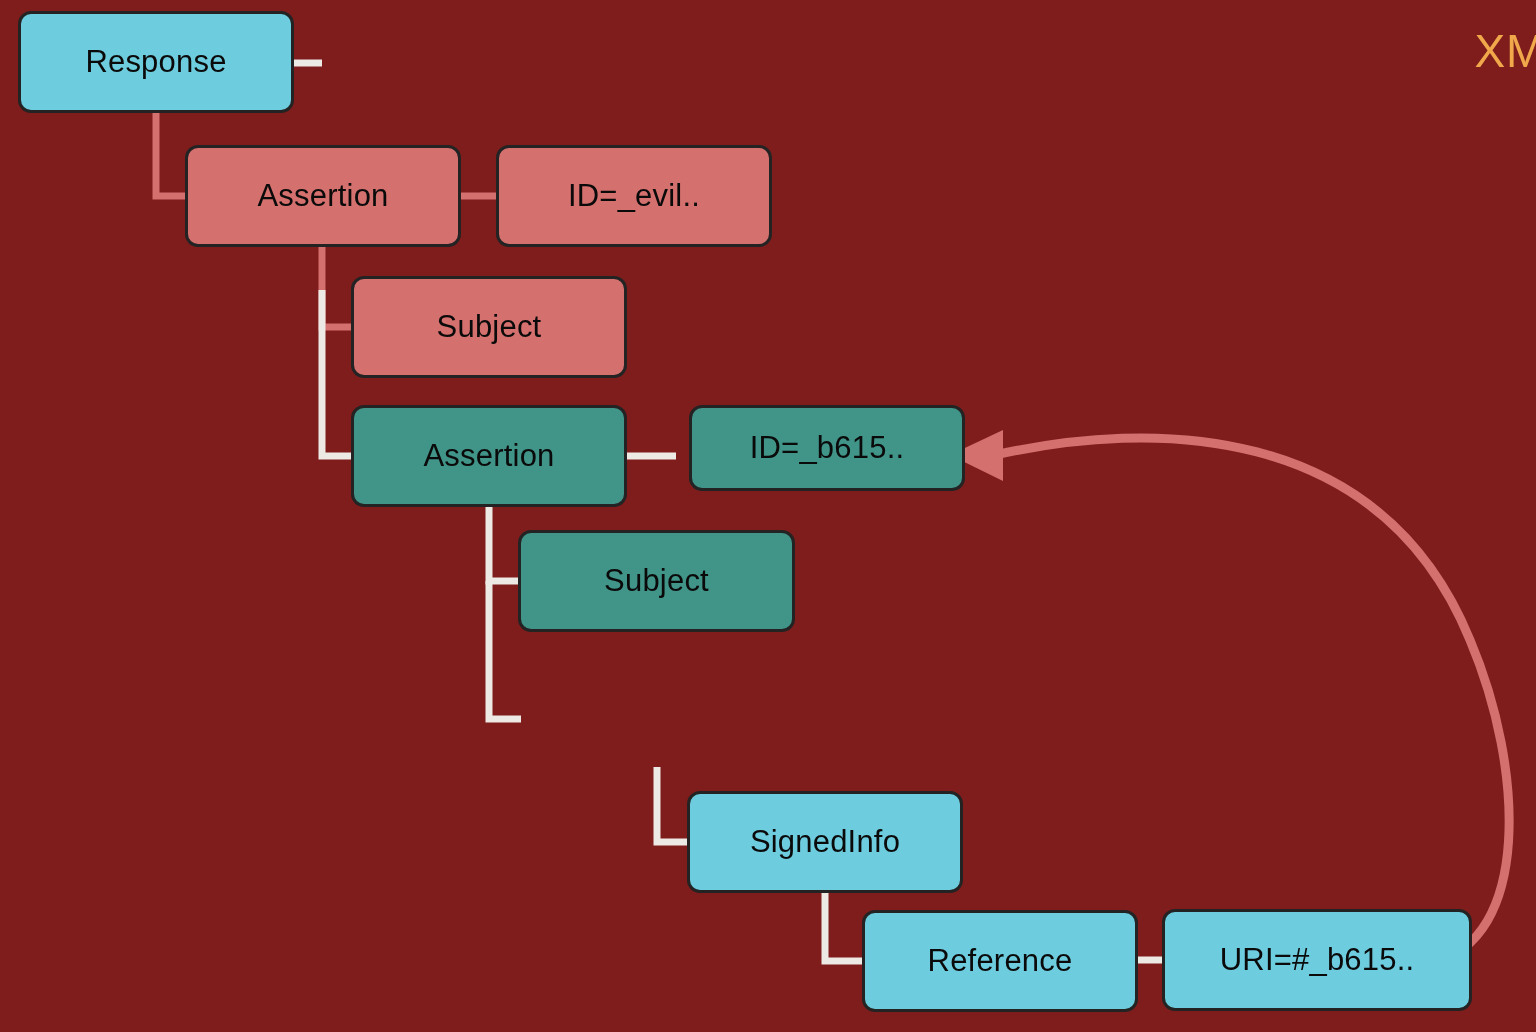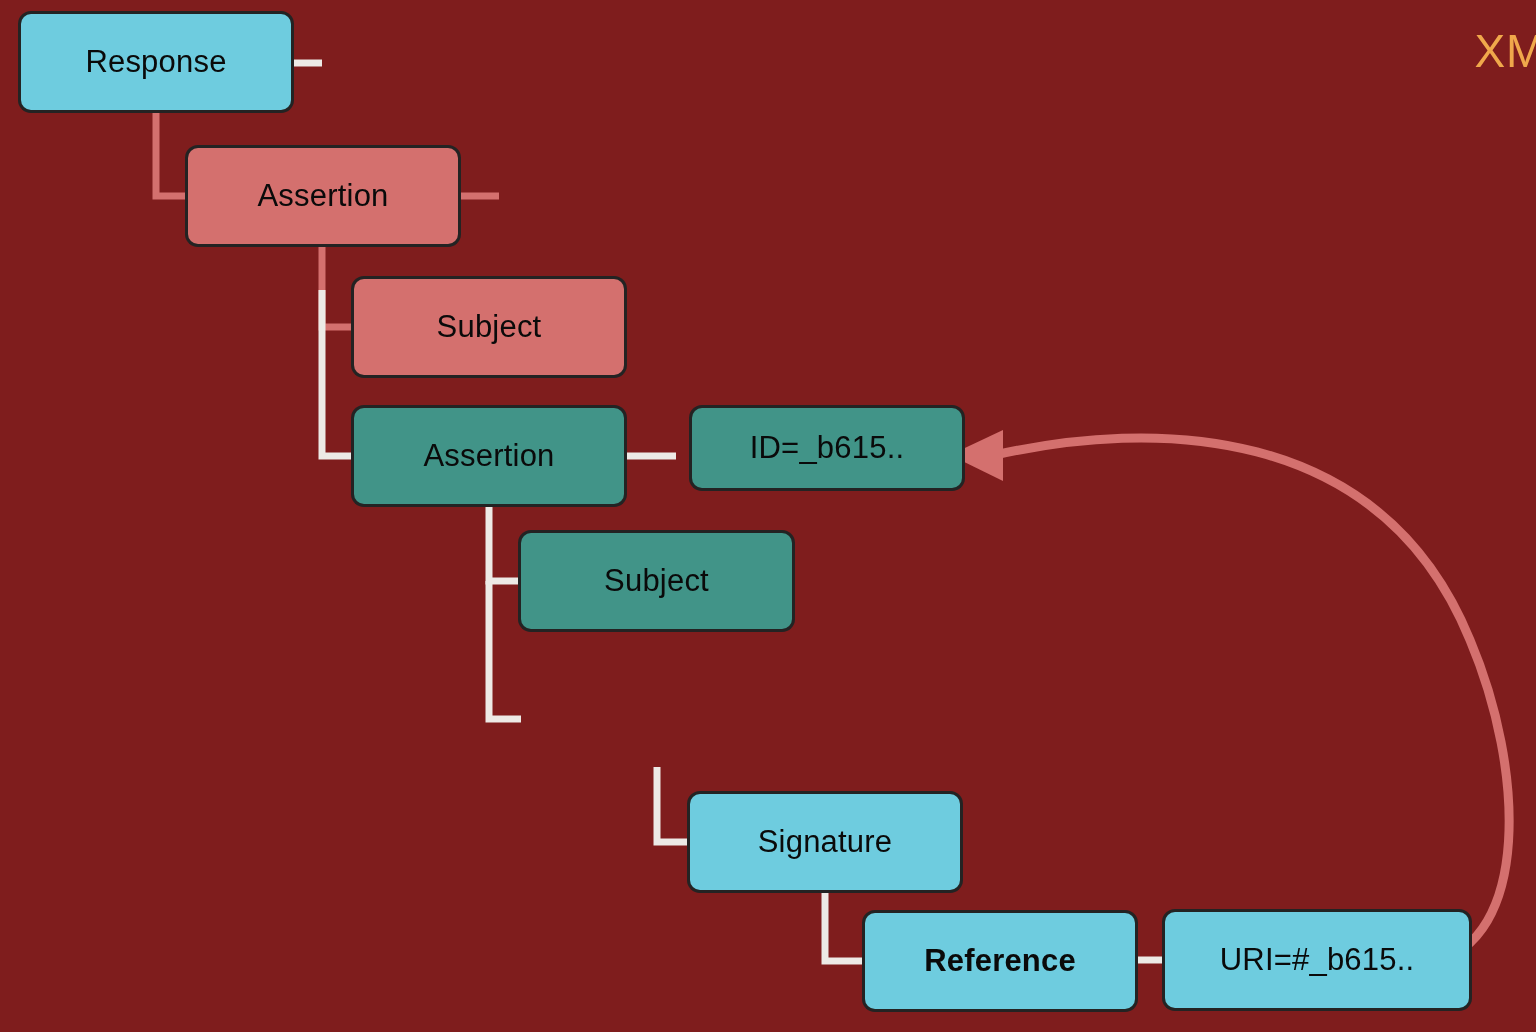--- a/index.html
+++ b/index.html
@@ -85,43 +85,46 @@
 
   <div class="node blue" style="left:21px;  top:14px;  width:270px; height:96px;">
     <span>Response</span>
   </div>
 
 
   <div class="node red" style="left:188px; top:148px; width:270px; height:96px;">
     <span>Assertion</span>
   </div>
 
+  <div class="node red" style="left:499px; top:148px; width:270px; height:96px;">
+    <span>ID=_evil..</span>
+  </div>
 
   <div class="node red" style="left:354px; top:279px; width:270px; height:96px;">
     <span>Subject</span>
   </div>
 
   <div class="node teal" style="left:354px; top:408px; width:270px; height:96px;">
     <span>Assertion</span>
   </div>
 
   <div class="node teal" style="left:692px; top:408px; width:270px; height:80px;text-align:right;">
     <span>ID=_b615..</span>
   </div>
 
   <div class="node teal" style="left:521px; top:533px; width:271px; height:96px;">
     <span>Subject</span>
   </div>
 
 
   <div class="node blue" style="left:690px; top:794px; width:270px; height:96px;">
-    <span>Signature</span>
+    <span>SignedInfo</span>
   </div>
 
-  <div class="node blue" style="left:865px; top:913px; width:270px; height:96px;font-weight:bold;">
+  <div class="node blue" style="left:865px; top:913px; width:270px; height:96px;">
     <span>Reference</span>
   </div>
 
   <div class="node blue" style="left:1165px; top:912px; width:304px; height:96px;">
     <span>URI=#_b615..</span>
   </div>
 
   <div class="watermark">XML</div>
 
 </div>

